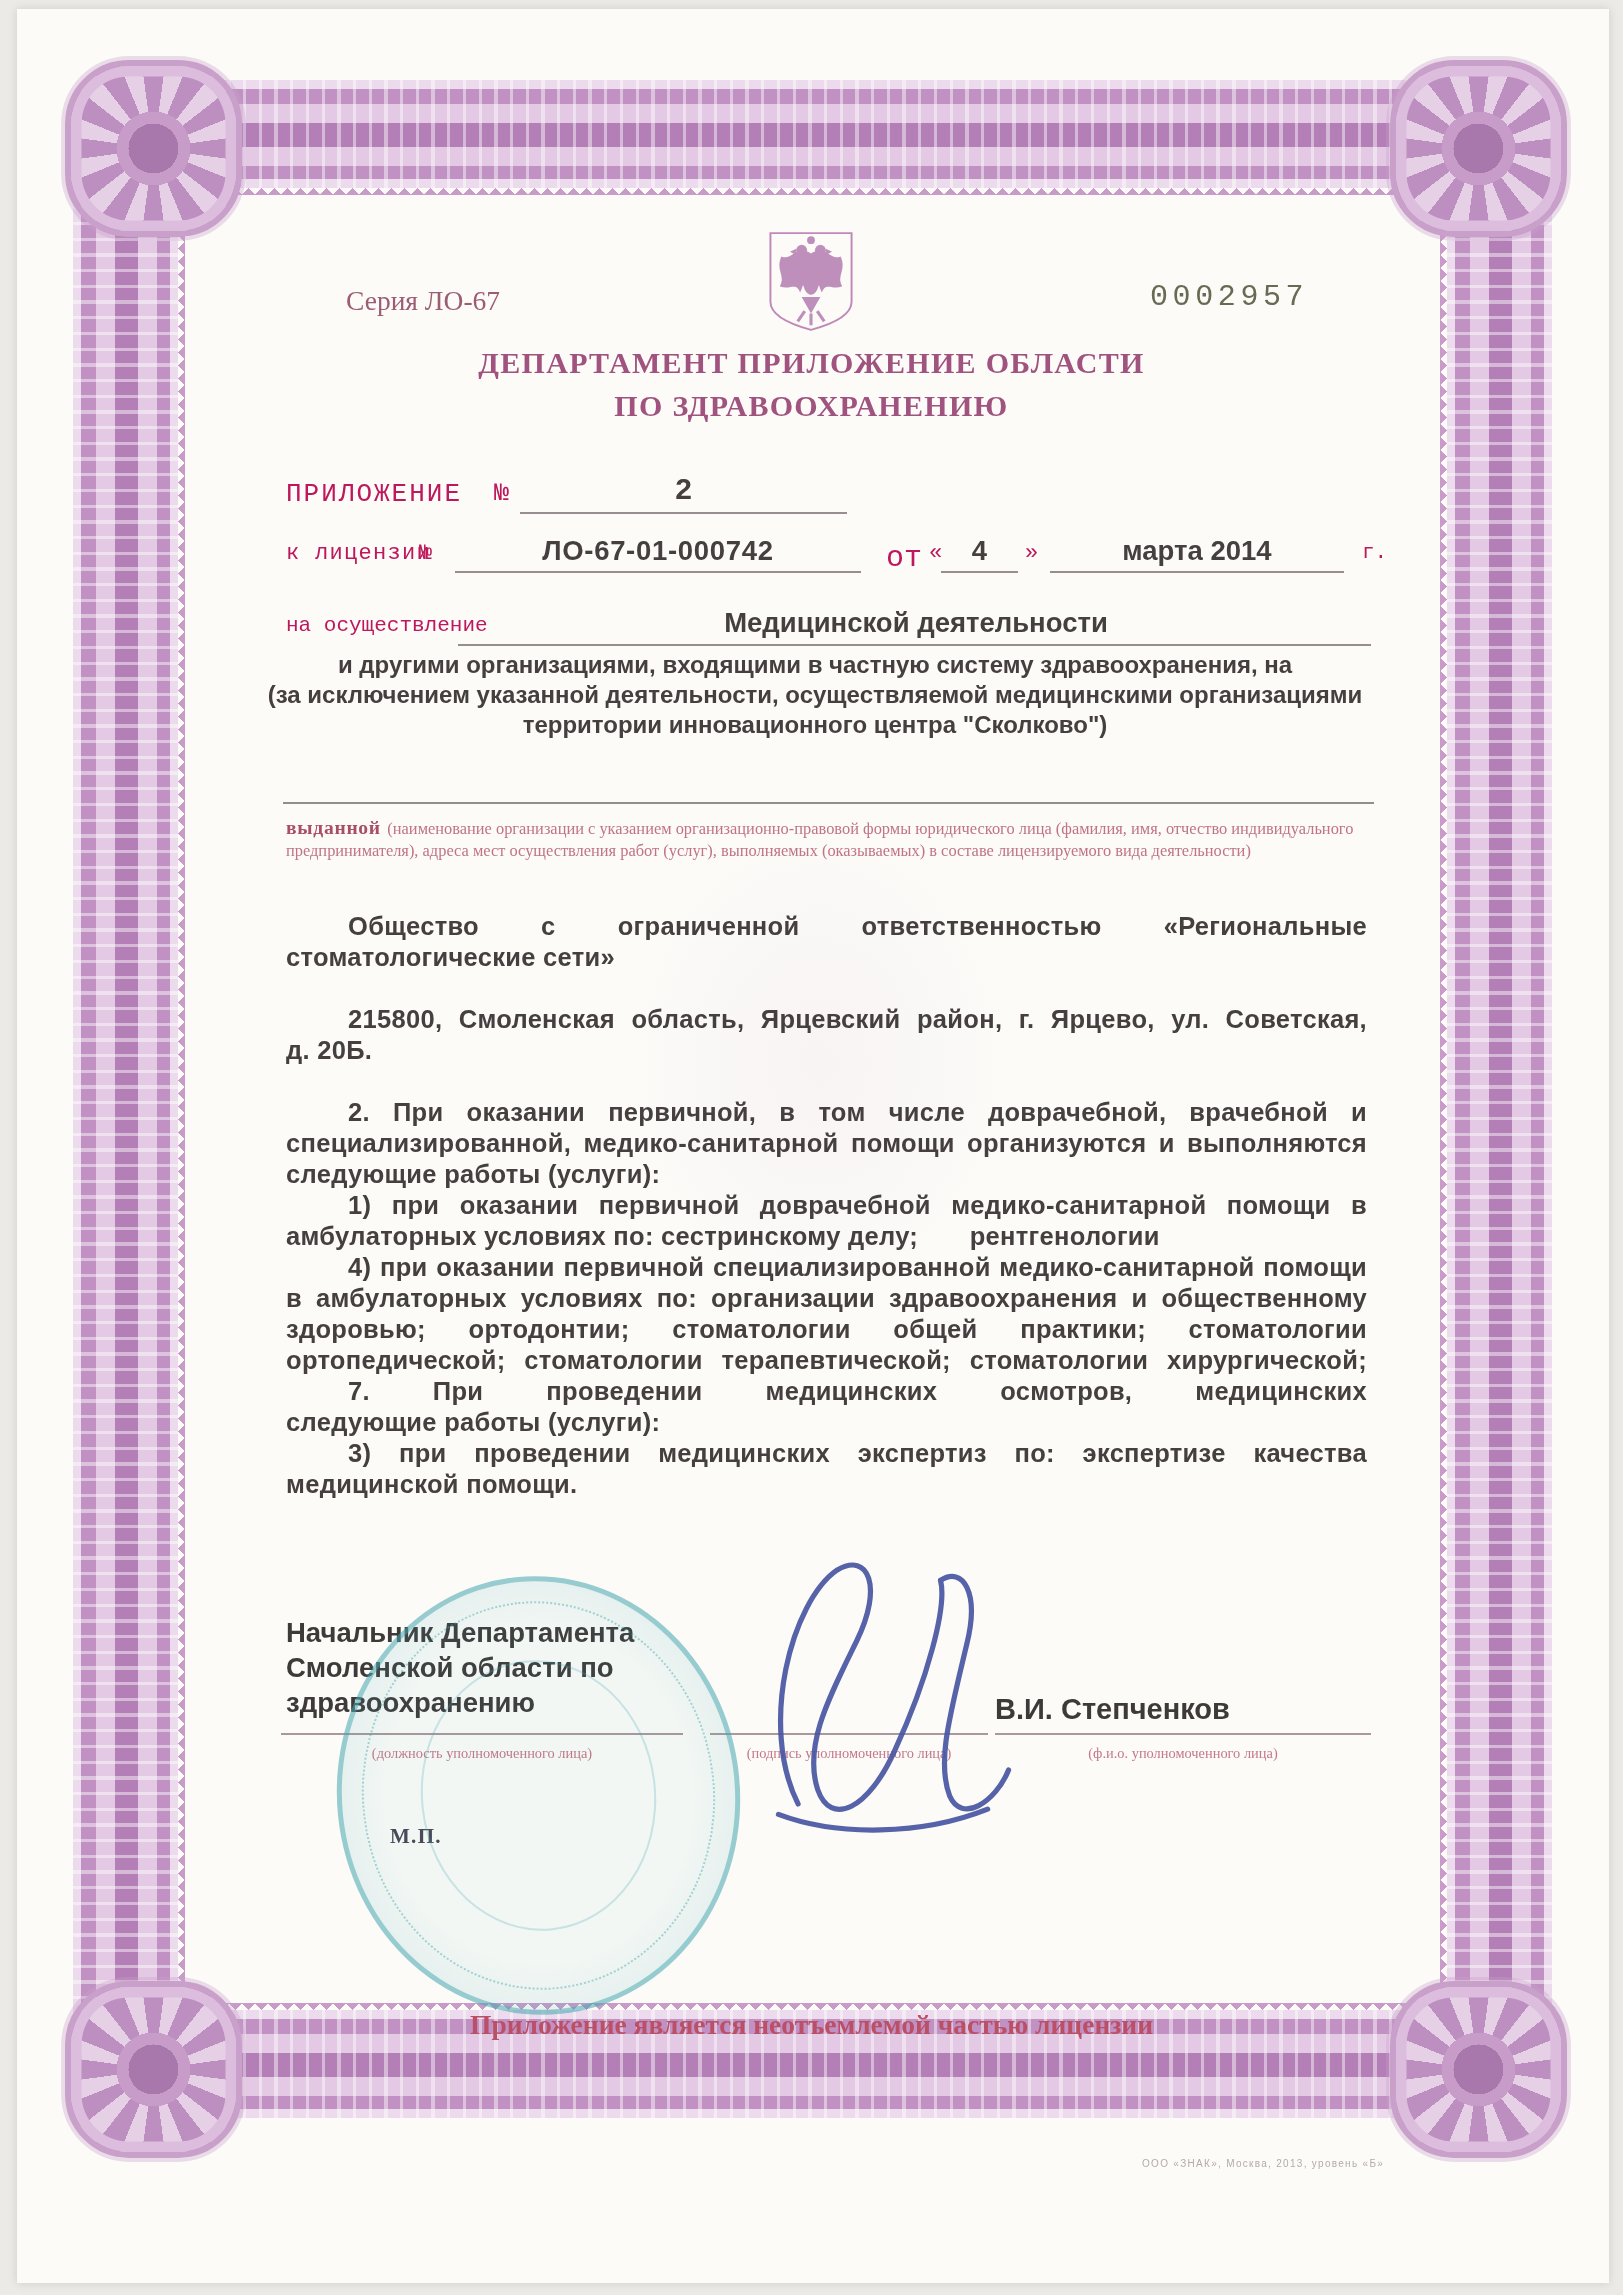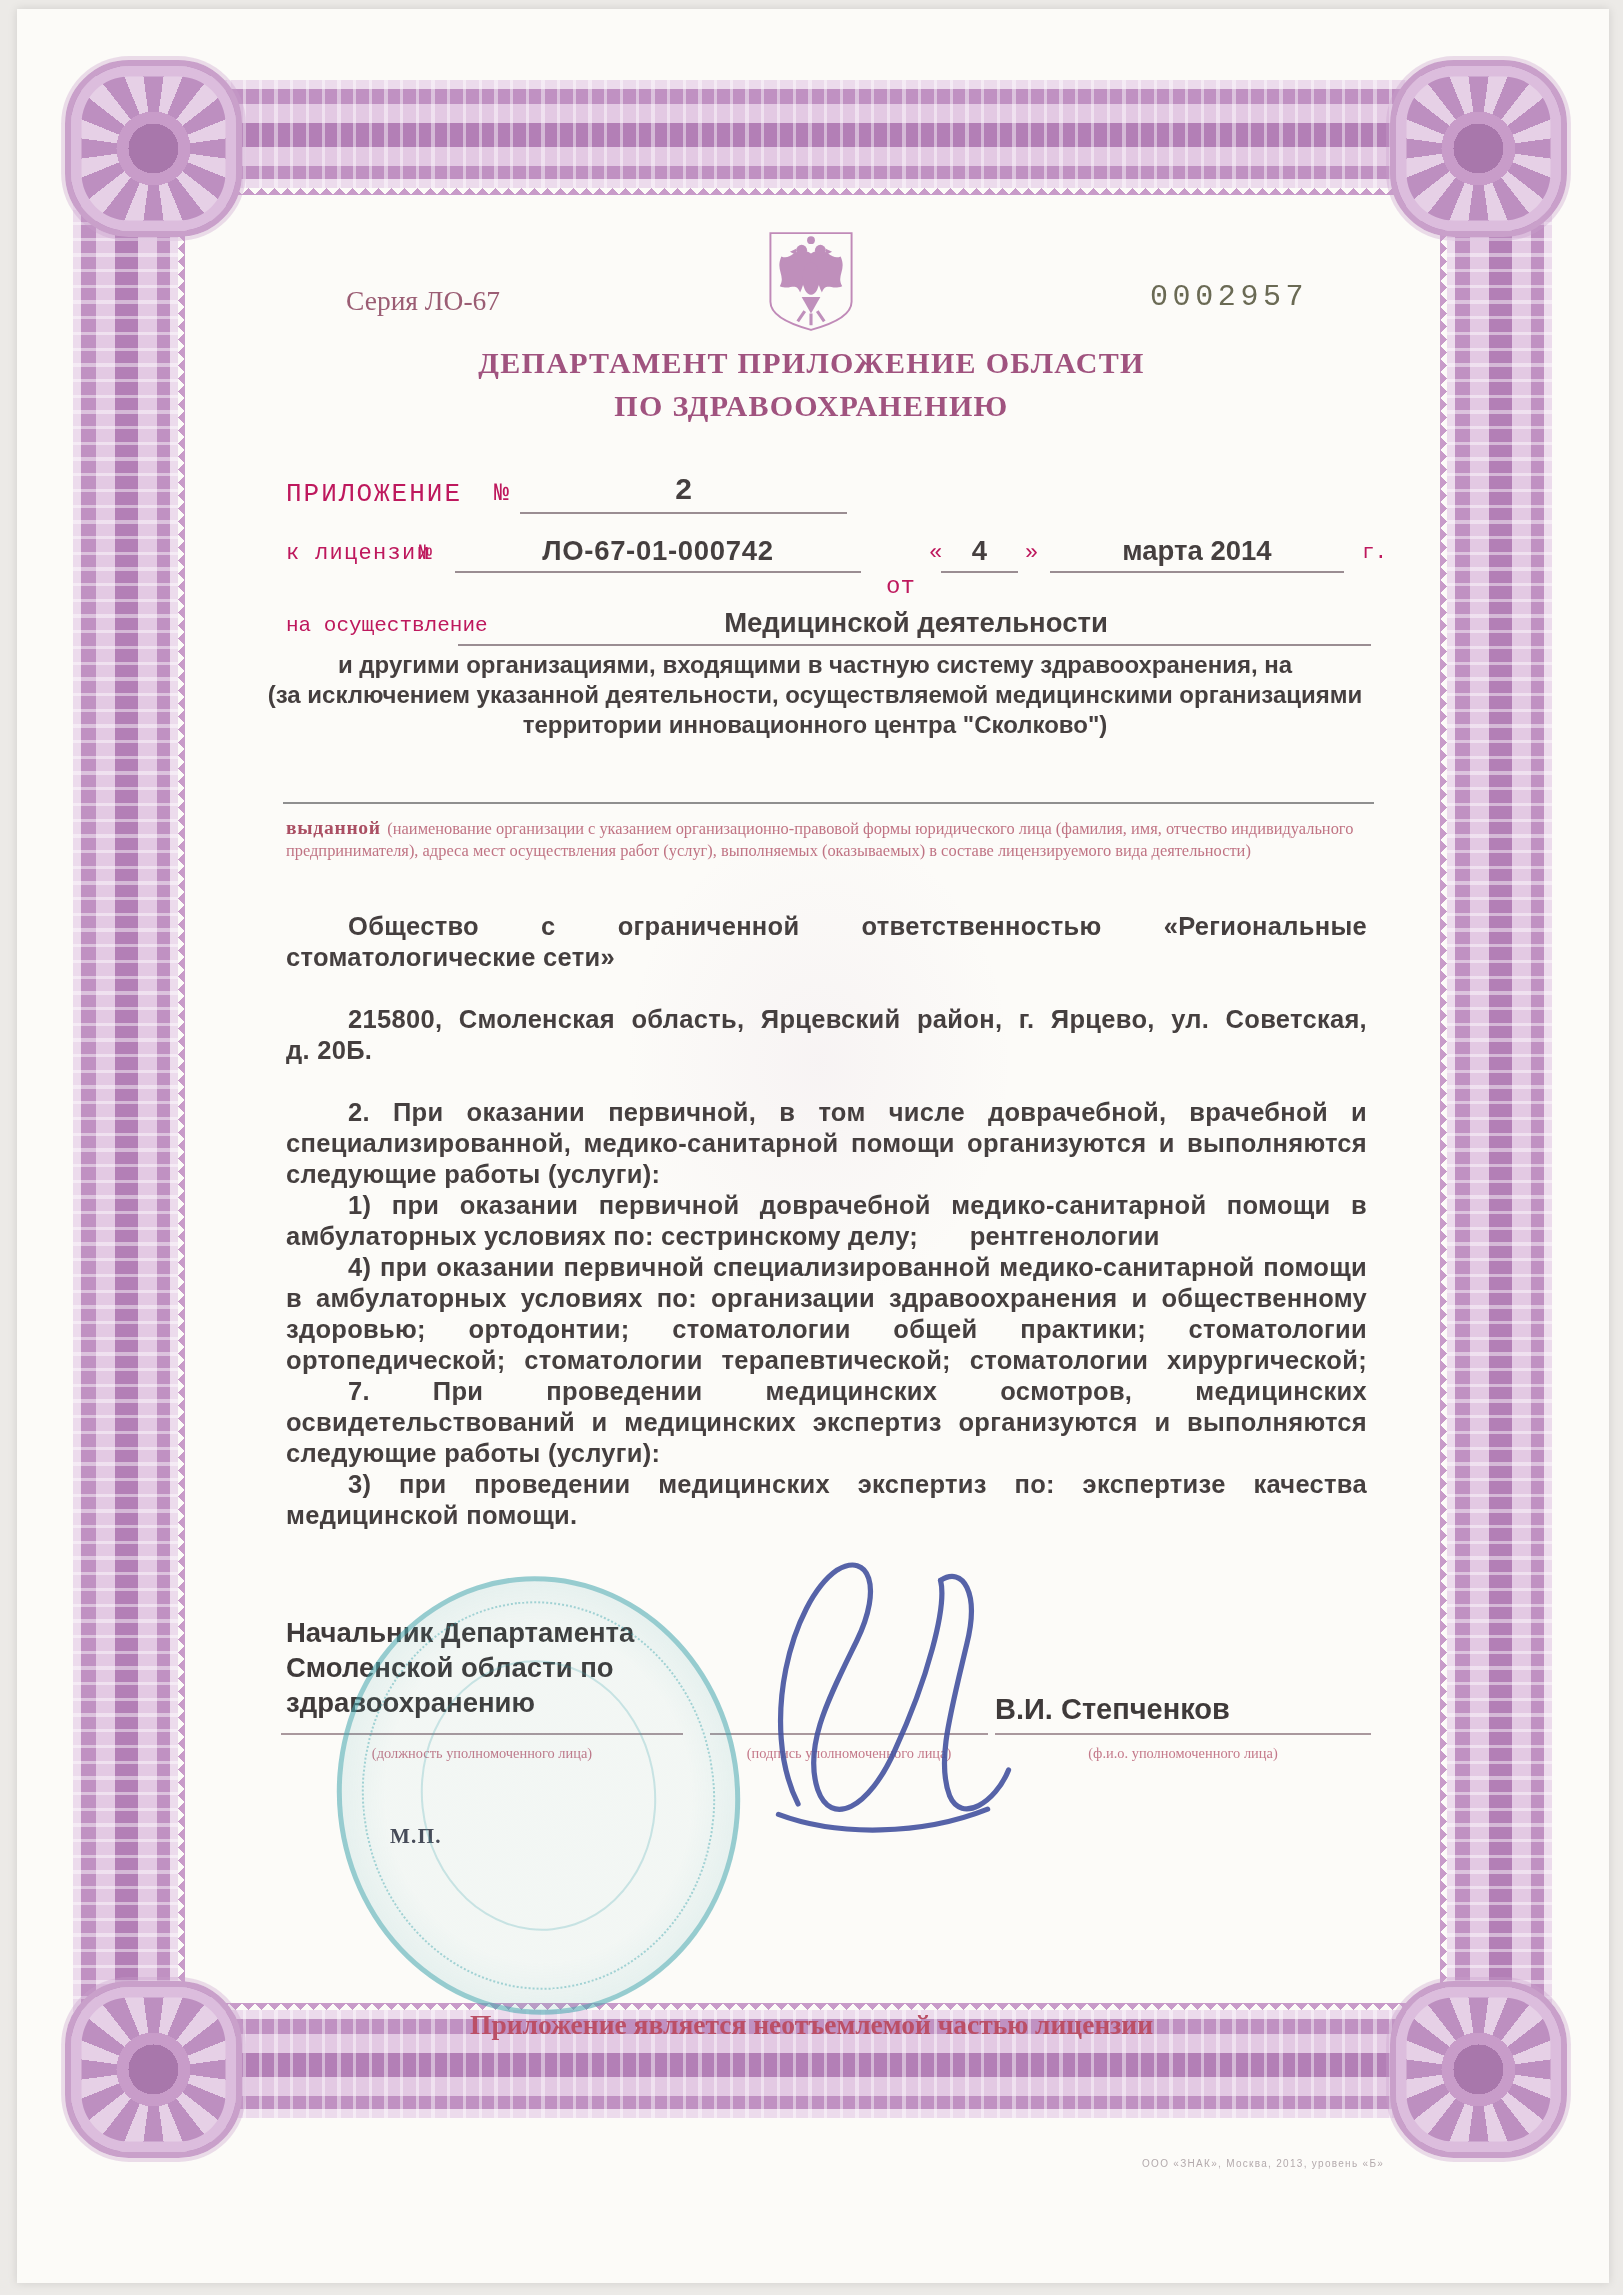--- a/index.html
+++ b/index.html
@@ -129,21 +129,21 @@
 
   <span class="abs lbl" style="left:286px;top:479px;font-size:26px;letter-spacing:2px;">ПРИЛОЖЕНИЕ</span>
   <span class="abs lbl" style="left:494px;top:479px;font-size:25px;">№</span>
   <div class="overline-value" style="left:520px;top:472px;width:327px;font-size:30px;">2</div>
   <div class="fill-line" style="left:520px;top:512px;width:327px;"></div>
 
   <span class="abs lbl" style="left:286px;top:541px;font-size:22px;letter-spacing:1.3px;">к лицензии</span>
   <span class="abs lbl" style="left:419px;top:541px;font-size:22px;">№</span>
   <div class="overline-value" style="left:455px;top:535px;width:406px;font-size:27.5px;letter-spacing:0.7px;">ЛО-67-01-000742</div>
   <div class="fill-line" style="left:455px;top:571px;width:406px;"></div>
-  <span class="abs lbl" style="left:886px;top:541px;font-size:24px;margin-top:32px;">от</span>
+  <span class="abs lbl" style="left:886px;top:541px;font-size:30px;">от</span>
   <span class="abs lbl" style="left:929px;top:541px;font-size:22px;">«</span>
   <div class="overline-value" style="left:941px;top:535px;width:77px;font-size:27.5px;">4</div>
   <div class="fill-line" style="left:941px;top:571px;width:77px;"></div>
   <span class="abs lbl" style="left:1025px;top:541px;font-size:22px;">»</span>
   <div class="overline-value" style="left:1050px;top:535px;width:294px;font-size:27.5px;">марта 2014</div>
   <div class="fill-line" style="left:1050px;top:571px;width:294px;"></div>
   <span class="abs lbl" style="left:1362px;top:541px;font-size:21px;">г.</span>
 
   <span class="abs lbl" style="left:286px;top:614px;font-size:21px;">на осуществление</span>
   <div class="overline-value" style="left:458px;top:607px;width:916px;font-size:27.5px;">Медицинской деятельности</div>
@@ -172,21 +172,20 @@
     <span class="ln j ind">2. При оказании первичной, в том числе доврачебной, врачебной и</span>
     <span class="ln j">специализированной, медико-санитарной помощи организуются и выполняются</span>
     <span class="ln l">следующие работы (услуги):</span>
     <span class="ln j ind">1) при оказании первичной доврачебной медико-санитарной помощи в</span>
     <span class="ln l">амбулаторных условиях по: сестринскому делу;  рентгенологии</span>
     <span class="ln j ind">4) при оказании первичной специализированной медико-санитарной помощи</span>
     <span class="ln j">в амбулаторных условиях по: организации здравоохранения и общественному</span>
     <span class="ln j">здоровью; ортодонтии; стоматологии общей практики; стоматологии</span>
     <span class="ln j">ортопедической; стоматологии терапевтической; стоматологии хирургической;</span>
     <span class="ln j ind">7. При проведении медицинских осмотров, медицинских</span>
-    <span class="ln j">освидетельствований и медицинских экспертиз организуются и выполняются</span>
     <span class="ln l">следующие работы (услуги):</span>
     <span class="ln j ind">3) при проведении медицинских экспертиз по: экспертизе качества</span>
     <span class="ln l">медицинской помощи.</span>
   </div>
 
   <div class="abs sigpos">
     <span style="display:block">Начальник Департамента</span>
     <span style="display:block">Смоленской области по</span>
     <span style="display:block">здравоохранению</span>
   </div>

